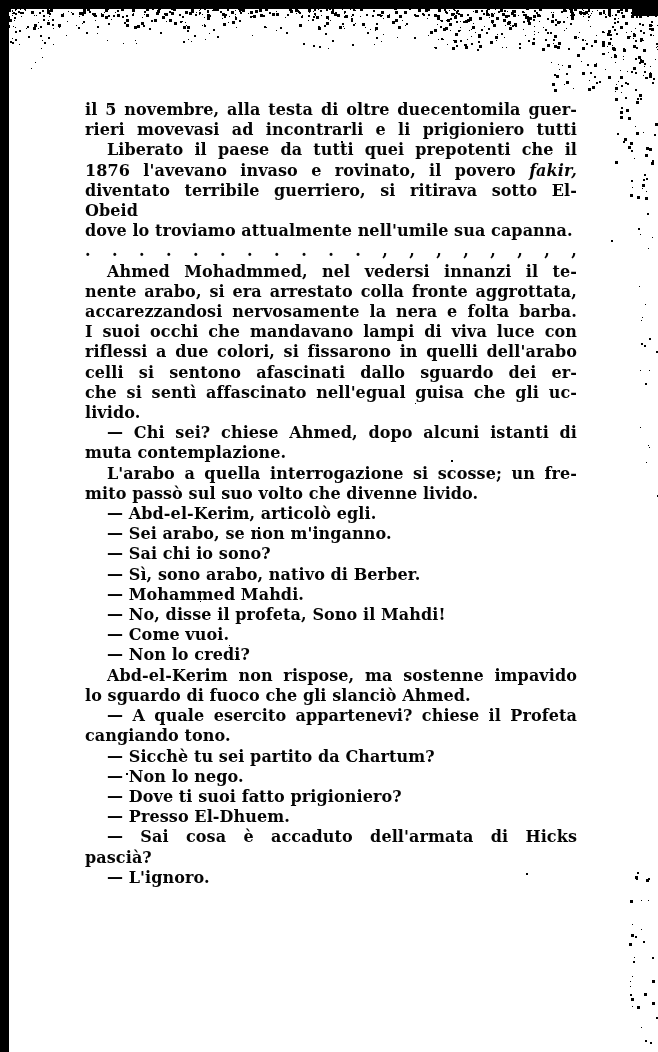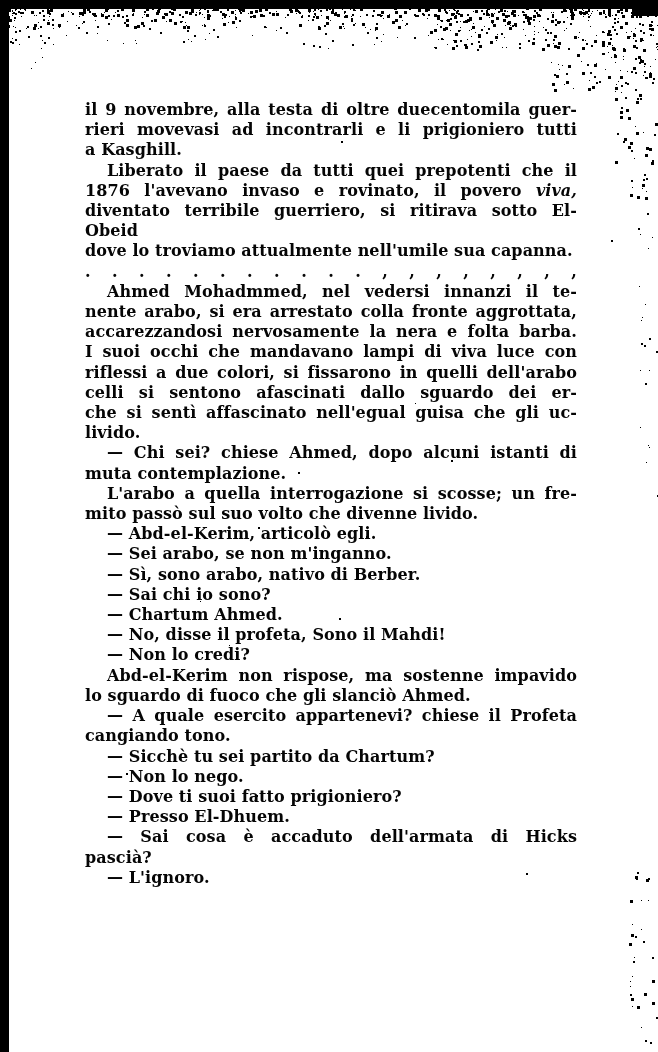--- a/index.html
+++ b/index.html
@@ -951,46 +951,46 @@
       <div class="speck" style="left: 338.823px; top: 618.019px; width: 2px; height: 2px;"></div>
       <div class="speck" style="left: 200.004px; top: 600.525px; width: 1px; height: 1px;"></div>
       <div class="speck" style="left: 451.167px; top: 459.994px; width: 2px; height: 2px;"></div>
       <div class="speck" style="left: 228.566px; top: 645.187px; width: 1px; height: 1px;"></div>
       <div class="speck" style="left: 414.936px; top: 403.019px; width: 1px; height: 1px;"></div>
       <div class="speck" style="left: 255.708px; top: 795.011px; width: 2px; height: 2px;"></div>
     </div>
 
   <div id="text-block">
     <div id="lines-container">
-        <div class="line j">il 9 novembre, alla testa di oltre duecentomila guer-</div>
+        <div class="line j">il 5 novembre, alla testa di oltre duecentomila guer-</div>
         <div class="line j">rieri movevasi ad incontrarli e li prigioniero tutti</div>
-        <div class="line">a Kasghill.</div>
         <div class="line j ind">Liberato il paese da tutti quei prepotenti che il</div>
-        <div class="line j"><span>1876 l'avevano invaso e rovinato, il povero </span><span class="it">viva,</span></div>
+        <div class="line j"><span>1876 l'avevano invaso e rovinato, il povero </span><span class="it">fakir,</span></div>
         <div class="line j">diventato terribile guerriero, si ritirava sotto El-Obeid</div>
         <div class="line">dove lo troviamo attualmente nell'umile sua capanna.</div>
         <div class="line dots">.  .  .  .  .  .  .  .  .  .  .  ,  ,  ,  ,  ,  ,  ,  ,</div>
         <div class="line j ind">Ahmed Mohadmmed, nel vedersi innanzi il te-</div>
         <div class="line j">nente arabo, si era arrestato colla fronte aggrottata,</div>
         <div class="line j">accarezzandosi nervosamente la nera e folta barba.</div>
         <div class="line j">I suoi occhi che mandavano lampi di viva luce con</div>
         <div class="line j">riflessi a due colori, si fissarono in quelli dell'arabo</div>
         <div class="line j">celli si sentono afascinati dallo sguardo dei er-</div>
         <div class="line j">che si sentì affascinato nell'egual guisa che gli uc-</div>
         <div class="line">livido.</div>
         <div class="line j ind">— Chi sei? chiese Ahmed, dopo alcuni istanti di</div>
         <div class="line">muta contemplazione.</div>
         <div class="line j ind">L'arabo a quella interrogazione si scosse; un fre-</div>
         <div class="line">mito passò sul suo volto che divenne livido.</div>
         <div class="line ind">— Abd-el-Kerim, articolò egli.</div>
         <div class="line ind">— Sei arabo, se non m'inganno.</div>
+        <div class="line ind">— Sai chi io sono?</div>
         <div class="line ind">— Sì, sono arabo, nativo di Berber.</div>
-        <div class="line ind">— Sai chi io sono?</div>
-        <div class="line ind">— Chartum Ahmed.</div>
+        <div class="line ind">— Mohammed Mahdi.</div>
         <div class="line ind">— No, disse il profeta, Sono il Mahdi!</div>
+        <div class="line ind">— Come vuoi.</div>
         <div class="line ind">— Non lo credi?</div>
         <div class="line j ind">Abd-el-Kerim non rispose, ma sostenne impavido</div>
         <div class="line">lo sguardo di fuoco che gli slanciò Ahmed.</div>
         <div class="line j ind">— A quale esercito appartenevi? chiese il Profeta</div>
         <div class="line">cangiando tono.</div>
         <div class="line ind">— Sicchè tu sei partito da Chartum?</div>
         <div class="line ind">— Non lo nego.</div>
         <div class="line ind">— Dove ti suoi fatto prigioniero?</div>
         <div class="line ind">— Presso El-Dhuem.</div>
         <div class="line j ind">— Sai cosa è accaduto dell'armata di Hicks</div>

